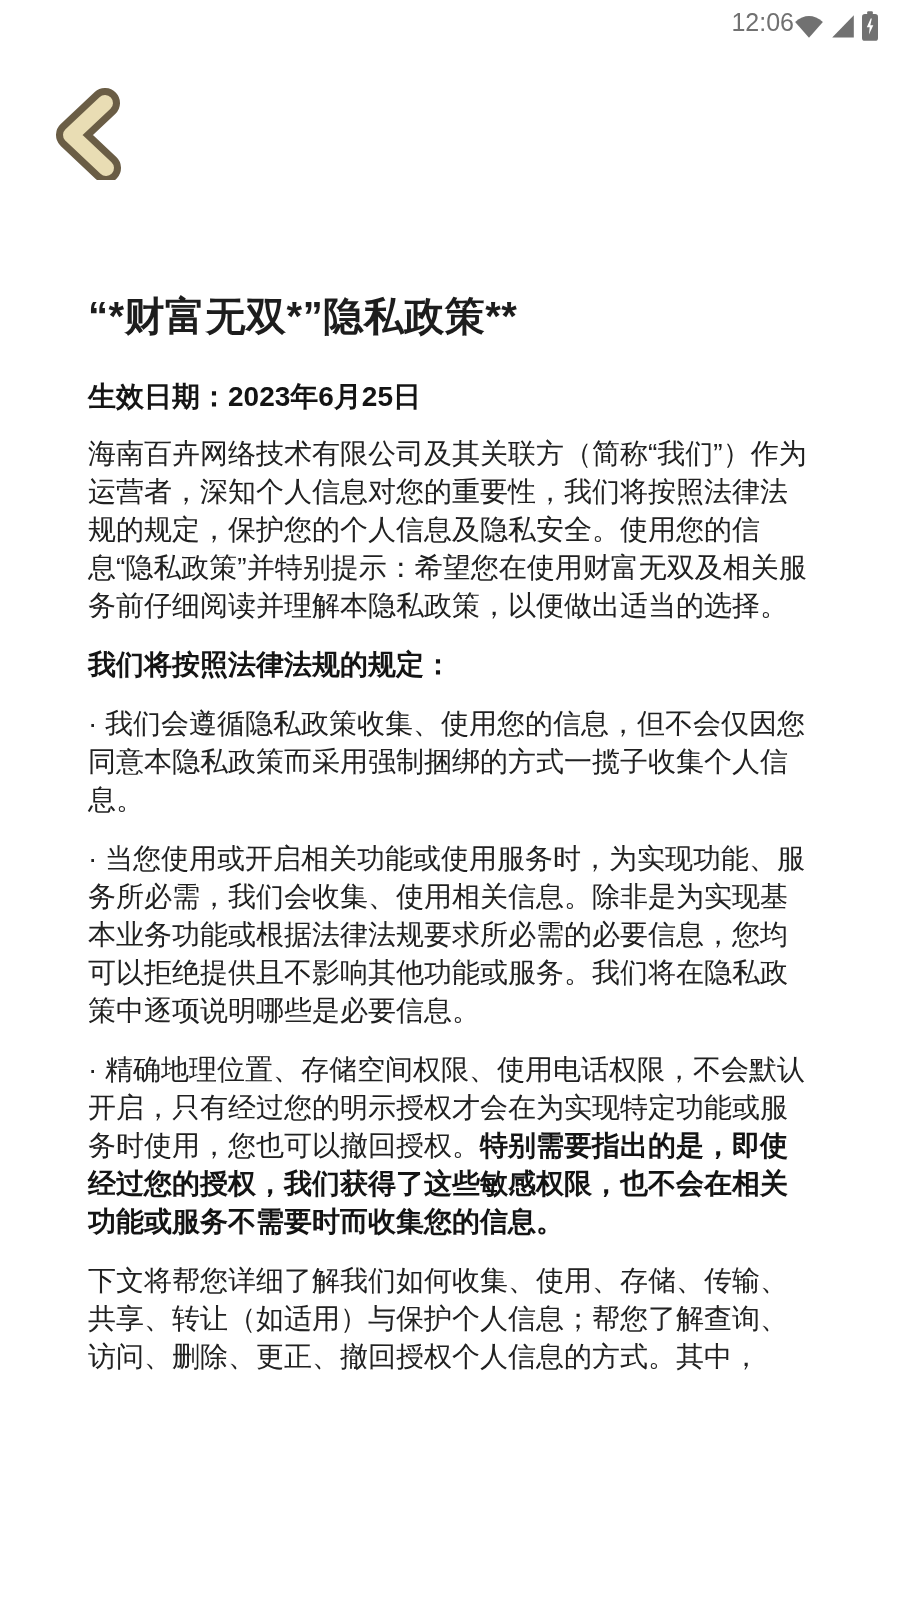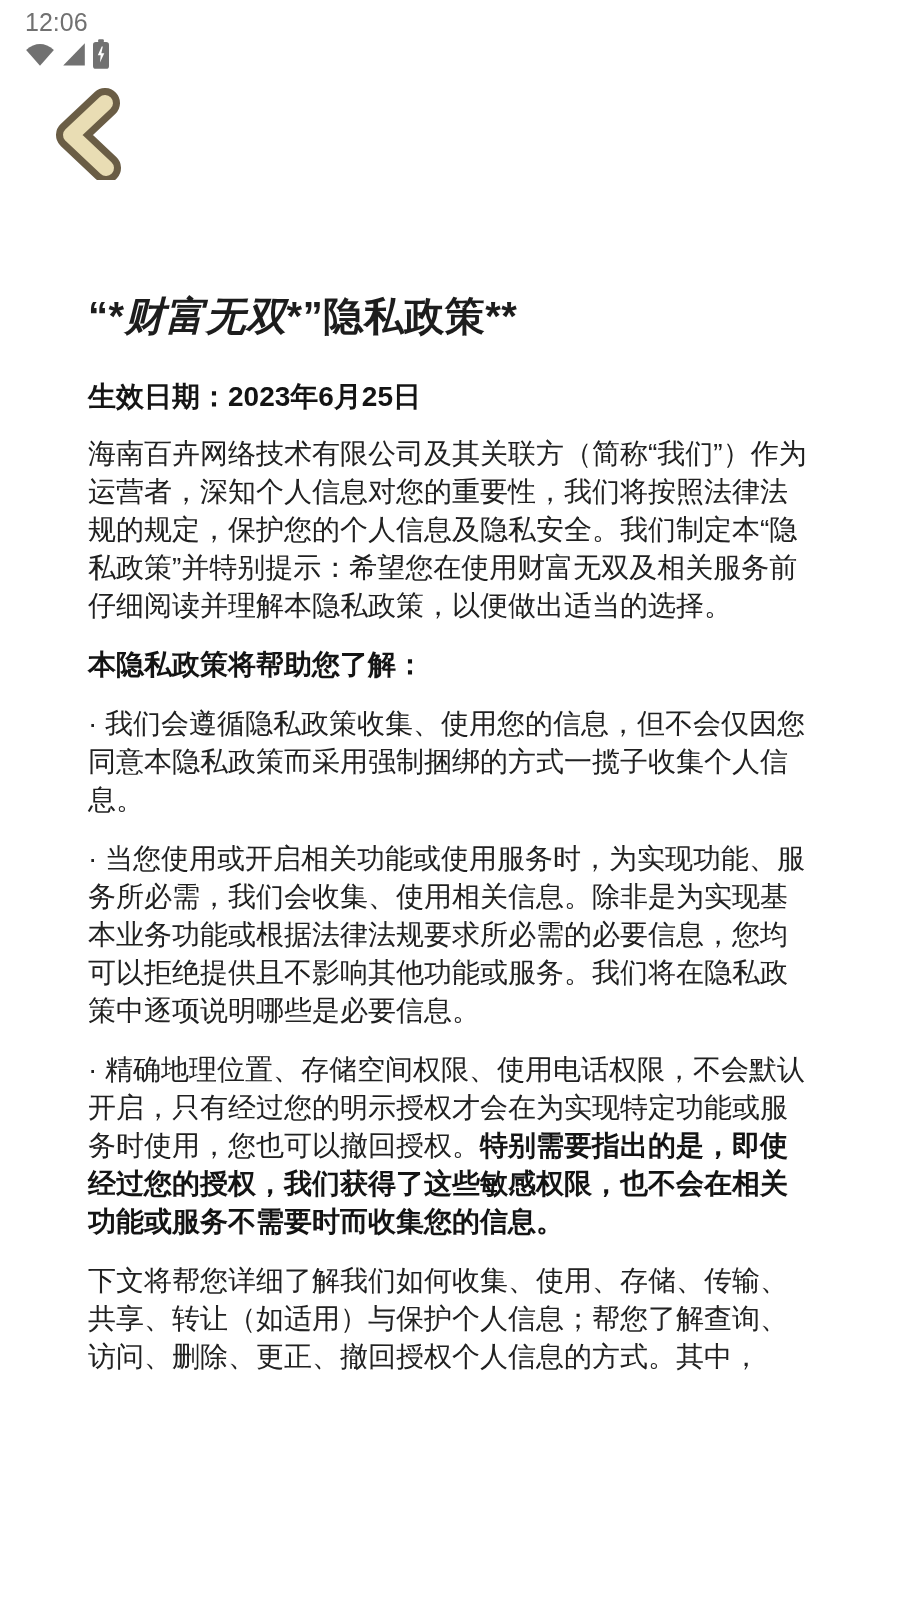--- a/index.html
+++ b/index.html
@@ -15,25 +15,24 @@
     width: 900px;
     height: 1600px;
     background: var(--page-bg);
     font-family: "Liberation Sans", "DejaVu Sans", sans-serif;
     color: var(--text-primary);
     overflow: hidden;
   }
   .status-bar {
     height: 44px;
     display: flex;
-    justify-content: space-between;
+    justify-content: flex-end;
     align-items: flex-start;
     padding: 8px 22px 0 25px;
     color: var(--status-gray);
-    flex-direction: column;
   }
   .status-time {
     font-size: 25px;
     line-height: 28px;
     color: var(--status-gray);
   }
   .status-icons {
     display: flex;
     align-items: center;
     gap: 7px;
@@ -71,21 +70,21 @@
     padding: 0 88px;
   }
   .doc-title {
     font-size: 40px;
     line-height: 48px;
     font-weight: 700;
     margin: 0 0 38px 0;
     color: #1d1d1d;
     letter-spacing: 0.5px;
   }
-  .doc-title .app-name { font-style: italic; }
+  .doc-title .app-name { }
   .policy-body p {
     font-size: 28px;
     line-height: 38px;
     margin: 0 0 21px 0;
     color: var(--text-primary);
   }
   .policy-body p.date { margin-bottom: 19px; }
   .policy-body p.date span,
   .policy-body p.heading span,
   .policy-body span.b {
@@ -125,20 +124,20 @@
       <path class="back-outline" d="M61 15 L27 47 L62 80"></path>
       <path class="back-core" d="M61 15 L27 47 L62 80"></path>
     </svg>
   </span>
 </button>
 
 <div class="content">
   <h1 class="doc-title"><span>“*</span><span class="app-name">财富无双</span><span>*”隐私政策**</span></h1>
   <div class="policy-body">
       <p class="date"><span class="b">生效日期：2023年6月25日</span></p>
-      <p class="normal"><span>海南百卉网络技术有限公司及其关联方（简称“我们”）作为运营者，深知个人信息对您的重要性，我们将按照法律法规的规定，保护您的个人信息及隐私安全。我们制定本“隐私政策”并特别提示：希望您在使用财富无双及相关服务前仔细阅读并理解本隐私政策，以便做出适当的选择。</span></p>
-      <p class="heading"><span class="b">本隐私政策将帮助您了解：</span></p>
+      <p class="normal"><span>海南百卉网络技术有限公司及其关联方（简称“我们”）作为运营者，深知个人信息对您的重要性，我们将按照法律法规的规定，保护您的个人信息及隐私安全。使用您的信息“隐私政策”并特别提示：希望您在使用财富无双及相关服务前仔细阅读并理解本隐私政策，以便做出适当的选择。</span></p>
+      <p class="heading"><span class="b">我们将按照法律法规的规定：</span></p>
       <p class="bullet"><span>· 我们会遵循隐私政策收集、使用您的信息，但不会仅因您同意本隐私政策而采用强制捆绑的方式一揽子收集个人信息。</span></p>
       <p class="bullet"><span>· 当您使用或开启相关功能或使用服务时，为实现功能、服务所必需，我们会收集、使用相关信息。除非是为实现基本业务功能或根据法律法规要求所必需的必要信息，您均可以拒绝提供且不影响其他功能或服务。我们将在隐私政策中逐项说明哪些是必要信息。</span></p>
       <p class="bullet"><span>· 精确地理位置、存储空间权限、使用电话权限，不会默认开启，只有经过您的明示授权才会在为实现特定功能或服务时使用，您也可以撤回授权。</span><span class="b">特别需要指出的是，即使经过您的授权，我们获得了这些敏感权限，也不会在相关功能或服务不需要时而收集您的信息。</span></p>
       <p class="normal"><span>下文将帮您详细了解我们如何收集、使用、存储、传输、共享、转让（如适用）与保护个人信息；帮您了解查询、访问、删除、更正、撤回授权个人信息的方式。其中，</span></p>
     </div>
 </div>
 
 </body></html>

